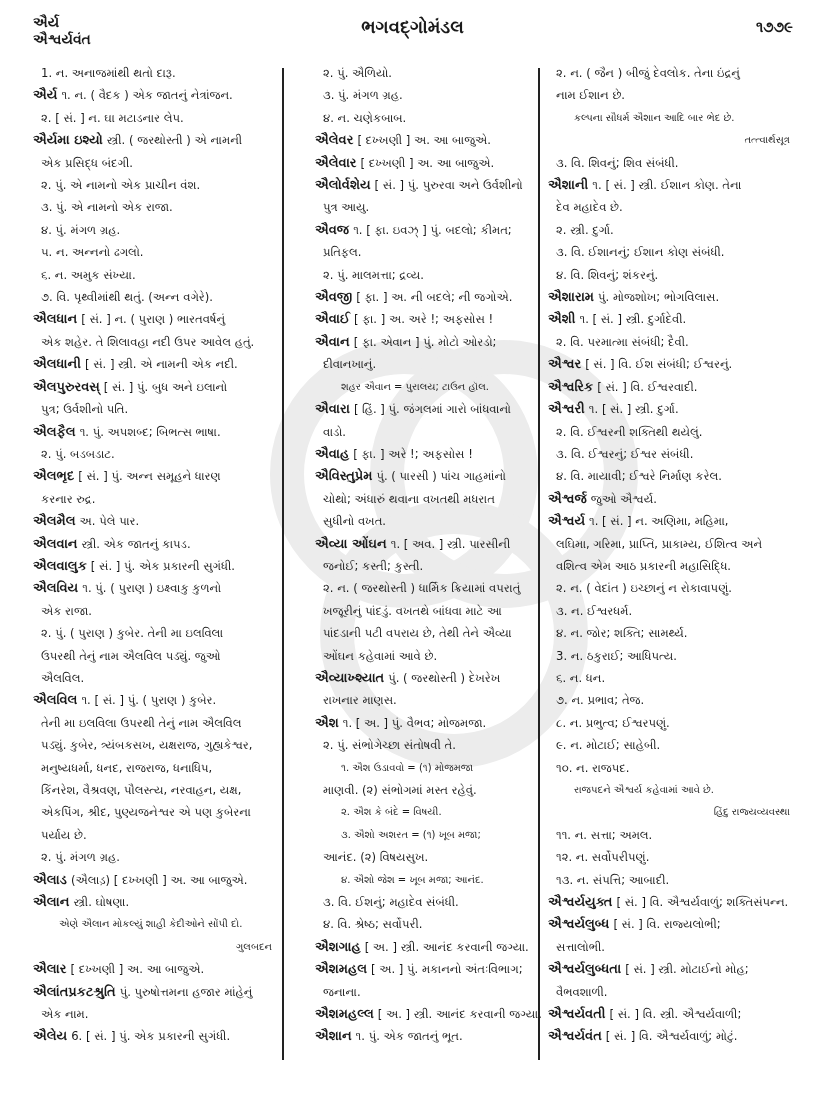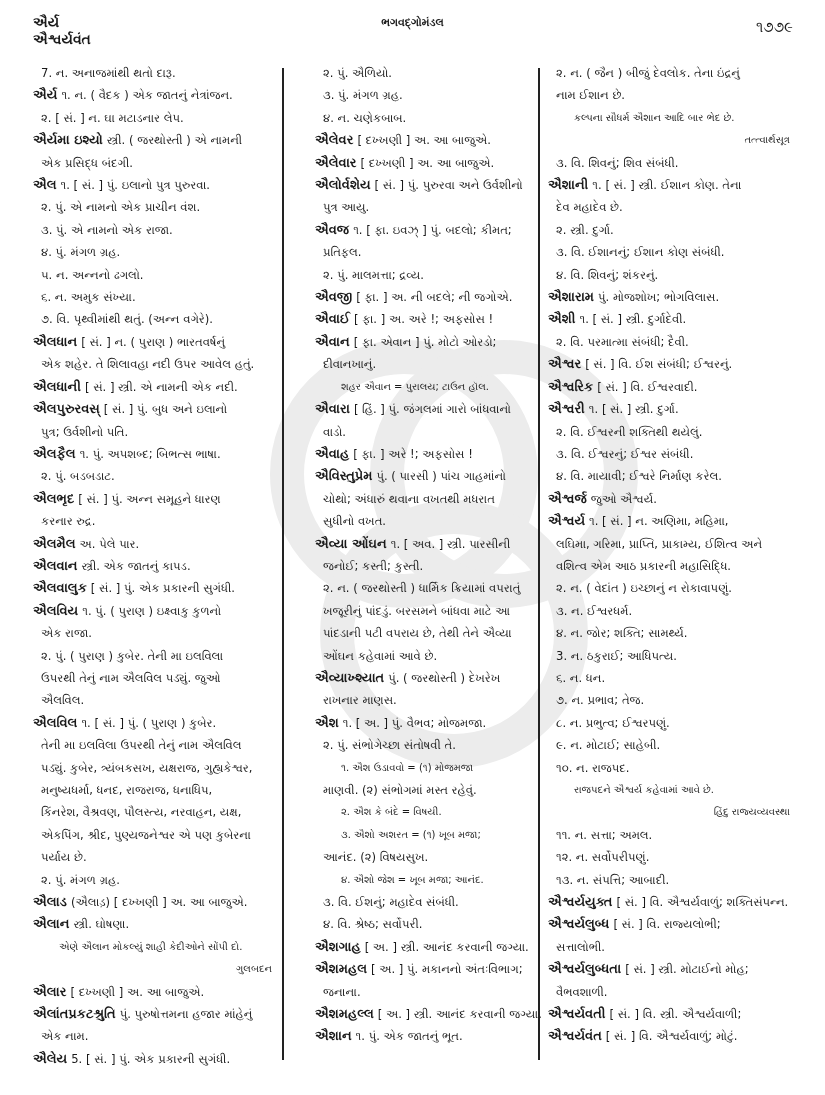--- a/index.html
+++ b/index.html
@@ -9,22 +9,22 @@
   }
   .watermark {
     position:absolute; left:250px; top:300px; width:340px; height:460px;
     pointer-events:none;
   }
   .watermark .ring {
     position:absolute; border:34px solid #ececec; border-radius:50%;
   }
   .header { position:absolute; top:14px; left:0; width:825px; height:40px; }
   .guide { position:absolute; left:33px; top:0; font-weight:bold; font-size:14px; line-height:17px; }
-  .running-title { position:absolute; left:0; width:825px; top:2px; text-align:center; font-weight:bold; font-size:11px; }
-  .page-no { position:absolute; right:32px; top:4px; font-weight:normal; font-size:15px; }
+  .running-title { position:absolute; left:0; width:825px; top:2px; text-align:center; font-weight:bold; font-size:18px; }
+  .page-no { position:absolute; right:32px; top:4px; font-weight:bold; font-size:15px; }
   .col {
     position:absolute; top:62px; font-size:11.6px; line-height:22.4px;
   }
   .col1 { left:33px; width:243px; }
   .col2 { left:291px; width:240px;margin-left:24px; }
   .col3 { left:548px; width:246px; }
   .divider { position:absolute; top:68px; height:992px; width:1.5px; background:#222; }
   .d1 { left:282px; } .d2 { left:538px; }
   .ln { white-space:nowrap; overflow:hidden; }
   .ln.entry {}
@@ -46,26 +46,25 @@
 <div class="header">
   <div class="guide">
     <div>ઐર્ય</div>
     <div>ઐશ્વર્યવંત</div>
   </div>
   <div class="running-title">ભગવદ્ગોમંડલ</div>
   <div class="page-no">૧૭૭૯</div>
 </div>
 
 <div class="col col1">
-    <div class="ln sense"><span>7. ન. અનાજમાંથી થતો દારૂ.</span></div>
+    <div class="ln sense"><span>1. ન. અનાજમાંથી થતો દારૂ.</span></div>
     <div class="ln entry"><span class="hw">ઐર્ય</span><span>૧. ન. ( વૈદક ) એક જાતનું નેત્રાંજન.</span></div>
     <div class="ln sense"><span>૨. [ સં. ] ન. ઘા મટાડનાર લેપ.</span></div>
     <div class="ln entry"><span class="hw">ઐર્યમા ઇશ્યો</span><span>સ્ત્રી. ( જરથોસ્તી ) એ નામની</span></div>
     <div class="ln cont"><span>એક પ્રસિદ્ધ બંદગી.</span></div>
-    <div class="ln entry"><span class="hw">ઐલ</span><span>૧. [ સં. ] પું. ઇલાનો પુત્ર પુરુરવા.</span></div>
     <div class="ln sense"><span>૨. પું. એ નામનો એક પ્રાચીન વંશ.</span></div>
     <div class="ln sense"><span>૩. પું. એ નામનો એક રાજા.</span></div>
     <div class="ln sense"><span>૪. પું. મંગળ ગ્રહ.</span></div>
     <div class="ln sense"><span>૫. ન. અન્નનો ઢગલો.</span></div>
     <div class="ln sense"><span>૬. ન. અમુક સંખ્યા.</span></div>
     <div class="ln sense"><span>૭. વિ. પૃથ્વીમાંથી થતું. (અન્ન વગેરે).</span></div>
     <div class="ln entry"><span class="hw">ઐલધાન</span><span>[ સં. ] ન. ( પુરાણ ) ભારતવર્ષનું</span></div>
     <div class="ln cont"><span>એક શહેર. તે શિલાવહા નદી ઉપર આવેલ હતું.</span></div>
     <div class="ln entry"><span class="hw">ઐલધાની</span><span>[ સં. ] સ્ત્રી. એ નામની એક નદી.</span></div>
     <div class="ln entry"><span class="hw">ઐલપુરુરવસ્</span><span>[ સં. ] પું. બુધ અને ઇલાનો</span></div>
@@ -90,21 +89,21 @@
     <div class="ln cont"><span>એકપિંગ, શ્રીદ, પુણ્યજનેશ્વર એ પણ કુબેરના</span></div>
     <div class="ln cont"><span>પર્યાય છે.</span></div>
     <div class="ln sense"><span>૨. પું. મંગળ ગ્રહ.</span></div>
     <div class="ln entry"><span class="hw">ઐલાડ</span><span>(ઐલાડ઼) [ દખ્ખણી ] અ. આ બાજુએ.</span></div>
     <div class="ln entry"><span class="hw">ઐલાન</span><span>સ્ત્રી. ઘોષણા.</span></div>
     <div class="ln quote"><span>એણે ઐલાન મોકલ્યું શાહી કેદીઓને સોંપી દો.</span></div>
     <div class="ln cite"><span>ગુલબદન</span></div>
     <div class="ln entry"><span class="hw">ઐલાર</span><span>[ દખ્ખણી ] અ. આ બાજુએ.</span></div>
     <div class="ln entry"><span class="hw">ઐલાંતપ્રકટશ્રુતિ</span><span>પું. પુરુષોત્તમના હજાર માંહેનું</span></div>
     <div class="ln cont"><span>એક નામ.</span></div>
-    <div class="ln entry"><span class="hw">ઐલેય</span><span>5. [ સં. ] પું. એક પ્રકારની સુગંધી.</span></div>
+    <div class="ln entry"><span class="hw">ઐલેય</span><span>6. [ સં. ] પું. એક પ્રકારની સુગંધી.</span></div>
   </div>
 <div class="divider d1"></div>
 <div class="col col2">
     <div class="ln sense"><span>૨. પું. ઐળિયો.</span></div>
     <div class="ln sense"><span>૩. પું. મંગળ ગ્રહ.</span></div>
     <div class="ln sense"><span>૪. ન. ચણેકબાબ.</span></div>
     <div class="ln entry"><span class="hw">ઐલેવર</span><span>[ દખ્ખણી ] અ. આ બાજુએ.</span></div>
     <div class="ln entry"><span class="hw">ઐલેવાર</span><span>[ દખ્ખણી ] અ. આ બાજુએ.</span></div>
     <div class="ln entry"><span class="hw">ઐલોર્વશેય</span><span>[ સં. ] પું. પુરુરવા અને ઉર્વશીનો</span></div>
     <div class="ln cont"><span>પુત્ર આયુ.</span></div>
@@ -118,21 +117,21 @@
     <div class="ln quote"><span>શહર ઐવાન = પુરાલય; ટાઉન હૉલ.</span></div>
     <div class="ln entry"><span class="hw">ઐવારા</span><span>[ હિં. ] પું. જંગલમાં ગારો બાંધવાનો</span></div>
     <div class="ln cont"><span>વાડો.</span></div>
     <div class="ln entry"><span class="hw">ઐવાહ</span><span>[ ફા. ] અરે !; અફસોસ !</span></div>
     <div class="ln entry"><span class="hw">ઐવિસ્તુપ્રેમ</span><span>પું. ( પારસી ) પાંચ ગાહમાંનો</span></div>
     <div class="ln cont"><span>ચોથો; અંધારું થવાના વખતથી મધરાત</span></div>
     <div class="ln cont"><span>સુધીનો વખત.</span></div>
     <div class="ln entry"><span class="hw">ઐવ્યા ઓંઘન</span><span>૧. [ અવ. ] સ્ત્રી. પારસીની</span></div>
     <div class="ln cont"><span>જનોઈ; કસ્તી; કુસ્તી.</span></div>
     <div class="ln sense"><span>૨. ન. ( જરથોસ્તી ) ધાર્મિક ક્રિયામાં વપરાતું</span></div>
-    <div class="ln sense"><span>ખજૂરીનું પાંદડું. બરસમને બાંધવા માટે આ</span></div>
+    <div class="ln sense"><span>ખજૂરીનું પાંદડું. વખતથે બાંધવા માટે આ</span></div>
     <div class="ln sense"><span>પાંદડાની પટી વપરાય છે, તેથી તેને ઐવ્યા</span></div>
     <div class="ln sense"><span>ઓંઘન કહેવામાં આવે છે.</span></div>
     <div class="ln entry"><span class="hw">ઐવ્યાખ્શ્યાત</span><span>પું. ( જરથોસ્તી ) દેખરેખ</span></div>
     <div class="ln cont"><span>રાખનાર માણસ.</span></div>
     <div class="ln entry"><span class="hw">ઐશ</span><span>૧. [ અ. ] પું. વૈભવ; મોજમજા.</span></div>
     <div class="ln sense"><span>૨. પું. સંભોગેચ્છા સંતોષવી તે.</span></div>
     <div class="ln quote"><span>૧. ઐશ ઉડાવવો = (૧) મોજમજા</span></div>
     <div class="ln sense"><span>માણવી. (૨) સંભોગમાં મસ્ત રહેવું.</span></div>
     <div class="ln quote"><span>૨. ઐશ કે બંદે = વિષયી.</span></div>
     <div class="ln quote"><span>૩. ઐશો અશરત = (૧) ખૂબ મજા;</span></div>

